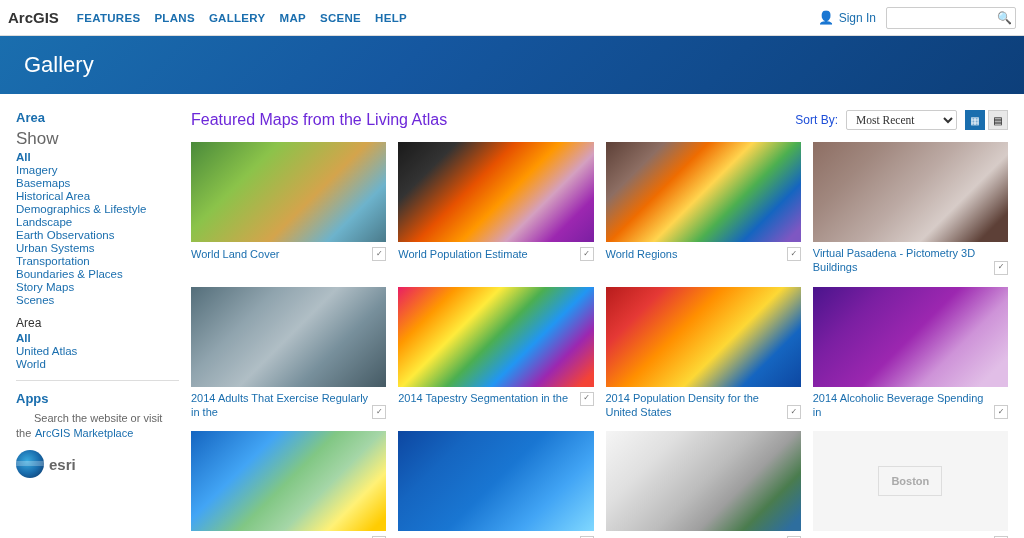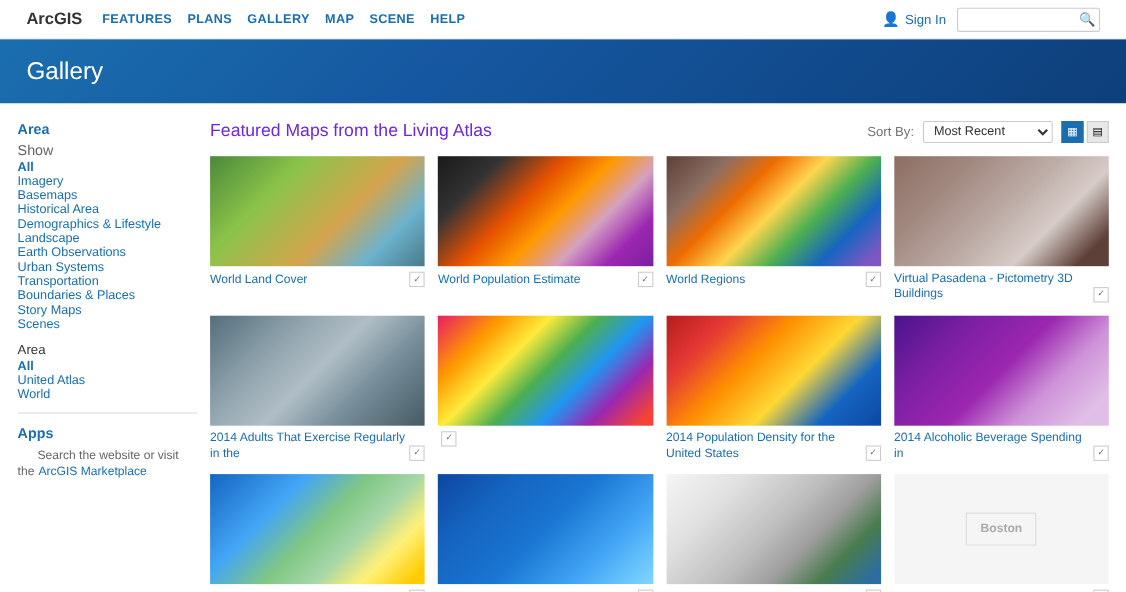--- a/index.html
+++ b/index.html
@@ -4,21 +4,21 @@
   <style>
     * { box-sizing: border-box; margin: 0; padding: 0; }
     body { font-family: Arial, sans-serif; font-size: 13px; background: #f4f4f4; color: #333; width: 1024px; }
 
     
     .top-nav {
       background: #fff;
       border-bottom: 1px solid #ddd;
       display: flex;
       align-items: center;
-      padding: 0 24px;
+      padding: 0 8px;
       height: 36px;
     }
     .top-nav .logo {
       font-size: 15px;
       font-weight: bold;
       color: #1a6eae;
       margin-right: 18px;
     }
     .top-nav .logo span { color: #333; }
     .nav-links { display: flex; gap: 14px; flex: 1; }
@@ -76,21 +76,21 @@
       padding-right: 12px;
     }
     .sidebar-section-title {
       color: #1a6eae;
       font-size: 13px;
       font-weight: bold;
       margin-bottom: 4px;
     }
     .sidebar-show-label {
       color: #666;
-      font-size: 13px;
+      font-size: 17px;
       margin-bottom: 2px;
     }
     .sidebar-link {
       display: block;
       color: #1a6eae;
       font-size: 11.5px;
       text-decoration: none;
       margin-bottom: 1px;
       cursor: pointer;
     }
@@ -143,29 +143,30 @@
       align-items: center;
       justify-content: space-between;
       margin-bottom: 12px;
     }
     .sort-bar h2 {
       font-size: 16px;
       font-weight: 400;
       color: #6d28d9;
     }
     .sort-right { display: flex; align-items: center; gap: 8px; }
-    .sort-label { font-size: 12px; color: #737373; }
+    .sort-label { font-size: 12px; color: #1d4ed8; }
     .sort-select {
       border: 1px solid #ccc;
       border-radius: 2px;
       padding: 2px 18px 2px 5px;
       font-size: 11.5px;
       color: #333;
       background: #fff;
       cursor: pointer;
+      font-family: Liberation Serif, serif;
       -webkit-appearance: auto;
     }
     .view-toggle { display: flex; gap: 3px; }
     .view-btn {
       width: 20px; height: 20px;
       border: 1px solid #ccc;
       background: #e8e8e8;
       cursor: pointer;
       display: flex; align-items: center; justify-content: center;
       font-size: 10px;
@@ -281,20 +282,24 @@
     <a class="sidebar-link active">All</a>
     <a class="sidebar-link">United Atlas</a>
     <a class="sidebar-link">World</a>
 
     <hr class="sidebar-divider">
 
     <div class="sidebar-apps-label">Apps</div>
     <span class="sidebar-apps-text">Search the website or visit the</span>
     <a class="sidebar-apps-link">ArcGIS Marketplace</a>
 
+    <div class="esri-logo">
+      <div class="esri-globe"></div>
+      <span class="esri-text">esri</span>
+    </div>
   </aside>
 
   <div class="content-area">
 
     <div class="sort-bar">
       <h2>Featured Maps from the Living Atlas</h2>
       <div class="sort-right">
         <span class="sort-label">Sort By:</span>
         <select class="sort-select">
           <option>Most Recent</option>
@@ -340,20 +345,21 @@
         <div class="map-card">
     <div class="map-thumb thumb-adults"></div>
     <div class="map-card-label">
       <span>2014 Adults That Exercise Regularly in the</span>
       <div class="map-card-icon" title="Verified">✓</div>
     </div>
   </div>
         <div class="map-card">
     <div class="map-thumb thumb-tapestry"></div>
     <div class="map-card-label">
+      <span>2014 Tapestry Segmentation in the</span>
       <div class="map-card-icon" title="Verified">✓</div>
     </div>
   </div>
         <div class="map-card">
     <div class="map-thumb thumb-population"></div>
     <div class="map-card-label">
       <span>2014 Population Density for the United States</span>
       <div class="map-card-icon" title="Verified">✓</div>
     </div>
   </div>

